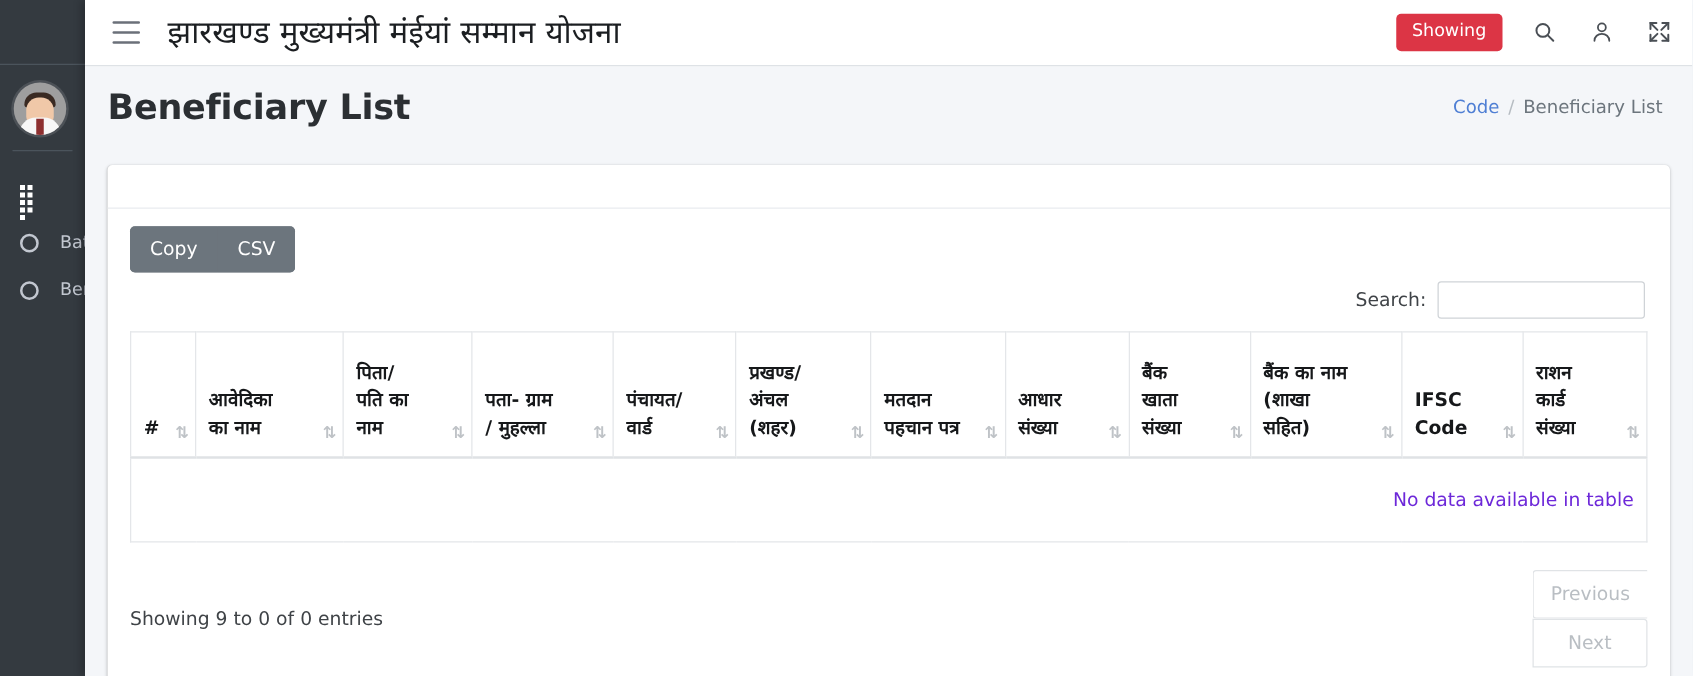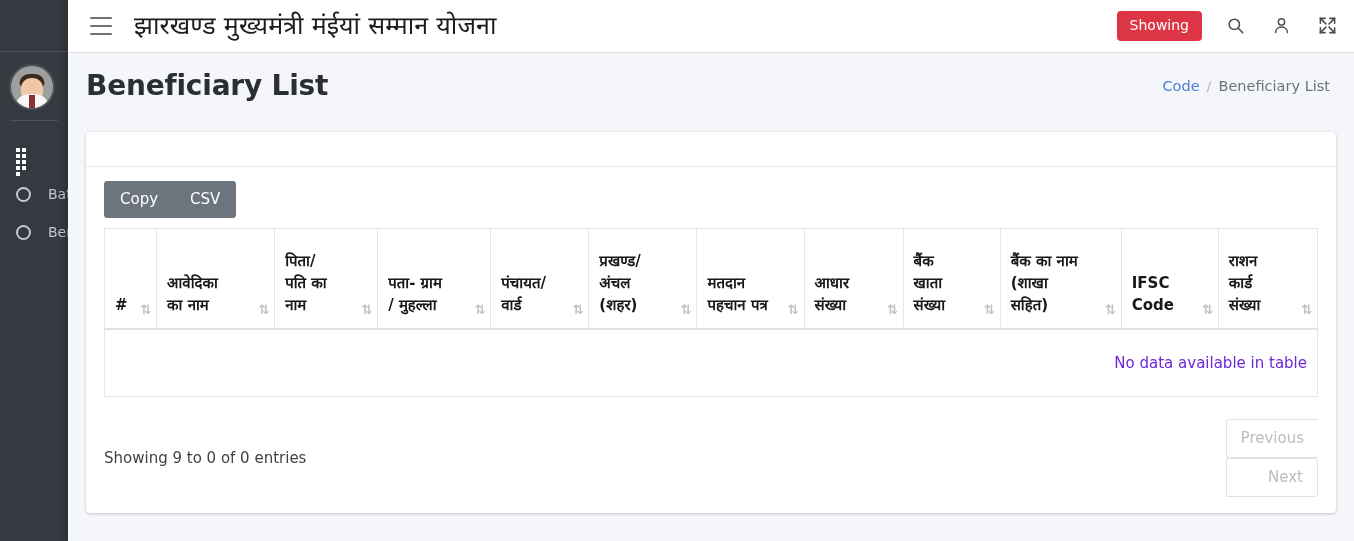--- a/index.html
+++ b/index.html
@@ -312,21 +312,21 @@
     border: 1px solid #e0e3e6;
     background: #ffffff;
     color: #b9bec3;
     font-size: 15px;
     padding: 9px 14px 10px 14px;
     cursor: default;
     font-family: inherit;
     line-height: 1.2;
   }
   .page-btn.prev { border-radius: 3px 0 0 3px; border-right: 0; }
-  .page-btn.next { border-radius: 0 3px 3px 0; text-align: right; }
+  .page-btn.next { border-radius: 0 3px 3px 0; }
 </style>
 </head>
 <body>
 
 <div id="app">
 
   <aside class="sidebar">
     <div class="sidebar-brandbar"></div>
 
     <div class="sidebar-user">
@@ -427,20 +427,24 @@
     <section class="card">
       <div class="card-header"></div>
 
       <div class="card-body">
 
         <div class="dt-buttons">
           <button class="dt-button">Copy</button>
           <button class="dt-button">CSV</button>
         </div>
 
+        <div class="dt-filter-row">
+          <label class="dt-filter-label">Search:</label>
+          <input class="dt-search-input" type="text" placeholder="" style="">
+        </div>
 
         <table class="dt">
           <colgroup>
             <col style="width:52px">
               <col style="width:118px">
               <col style="width:103px">
               <col style="width:113px">
             <col style="width:98px">
               <col style="width:108px">
               <col style="width:107px">

